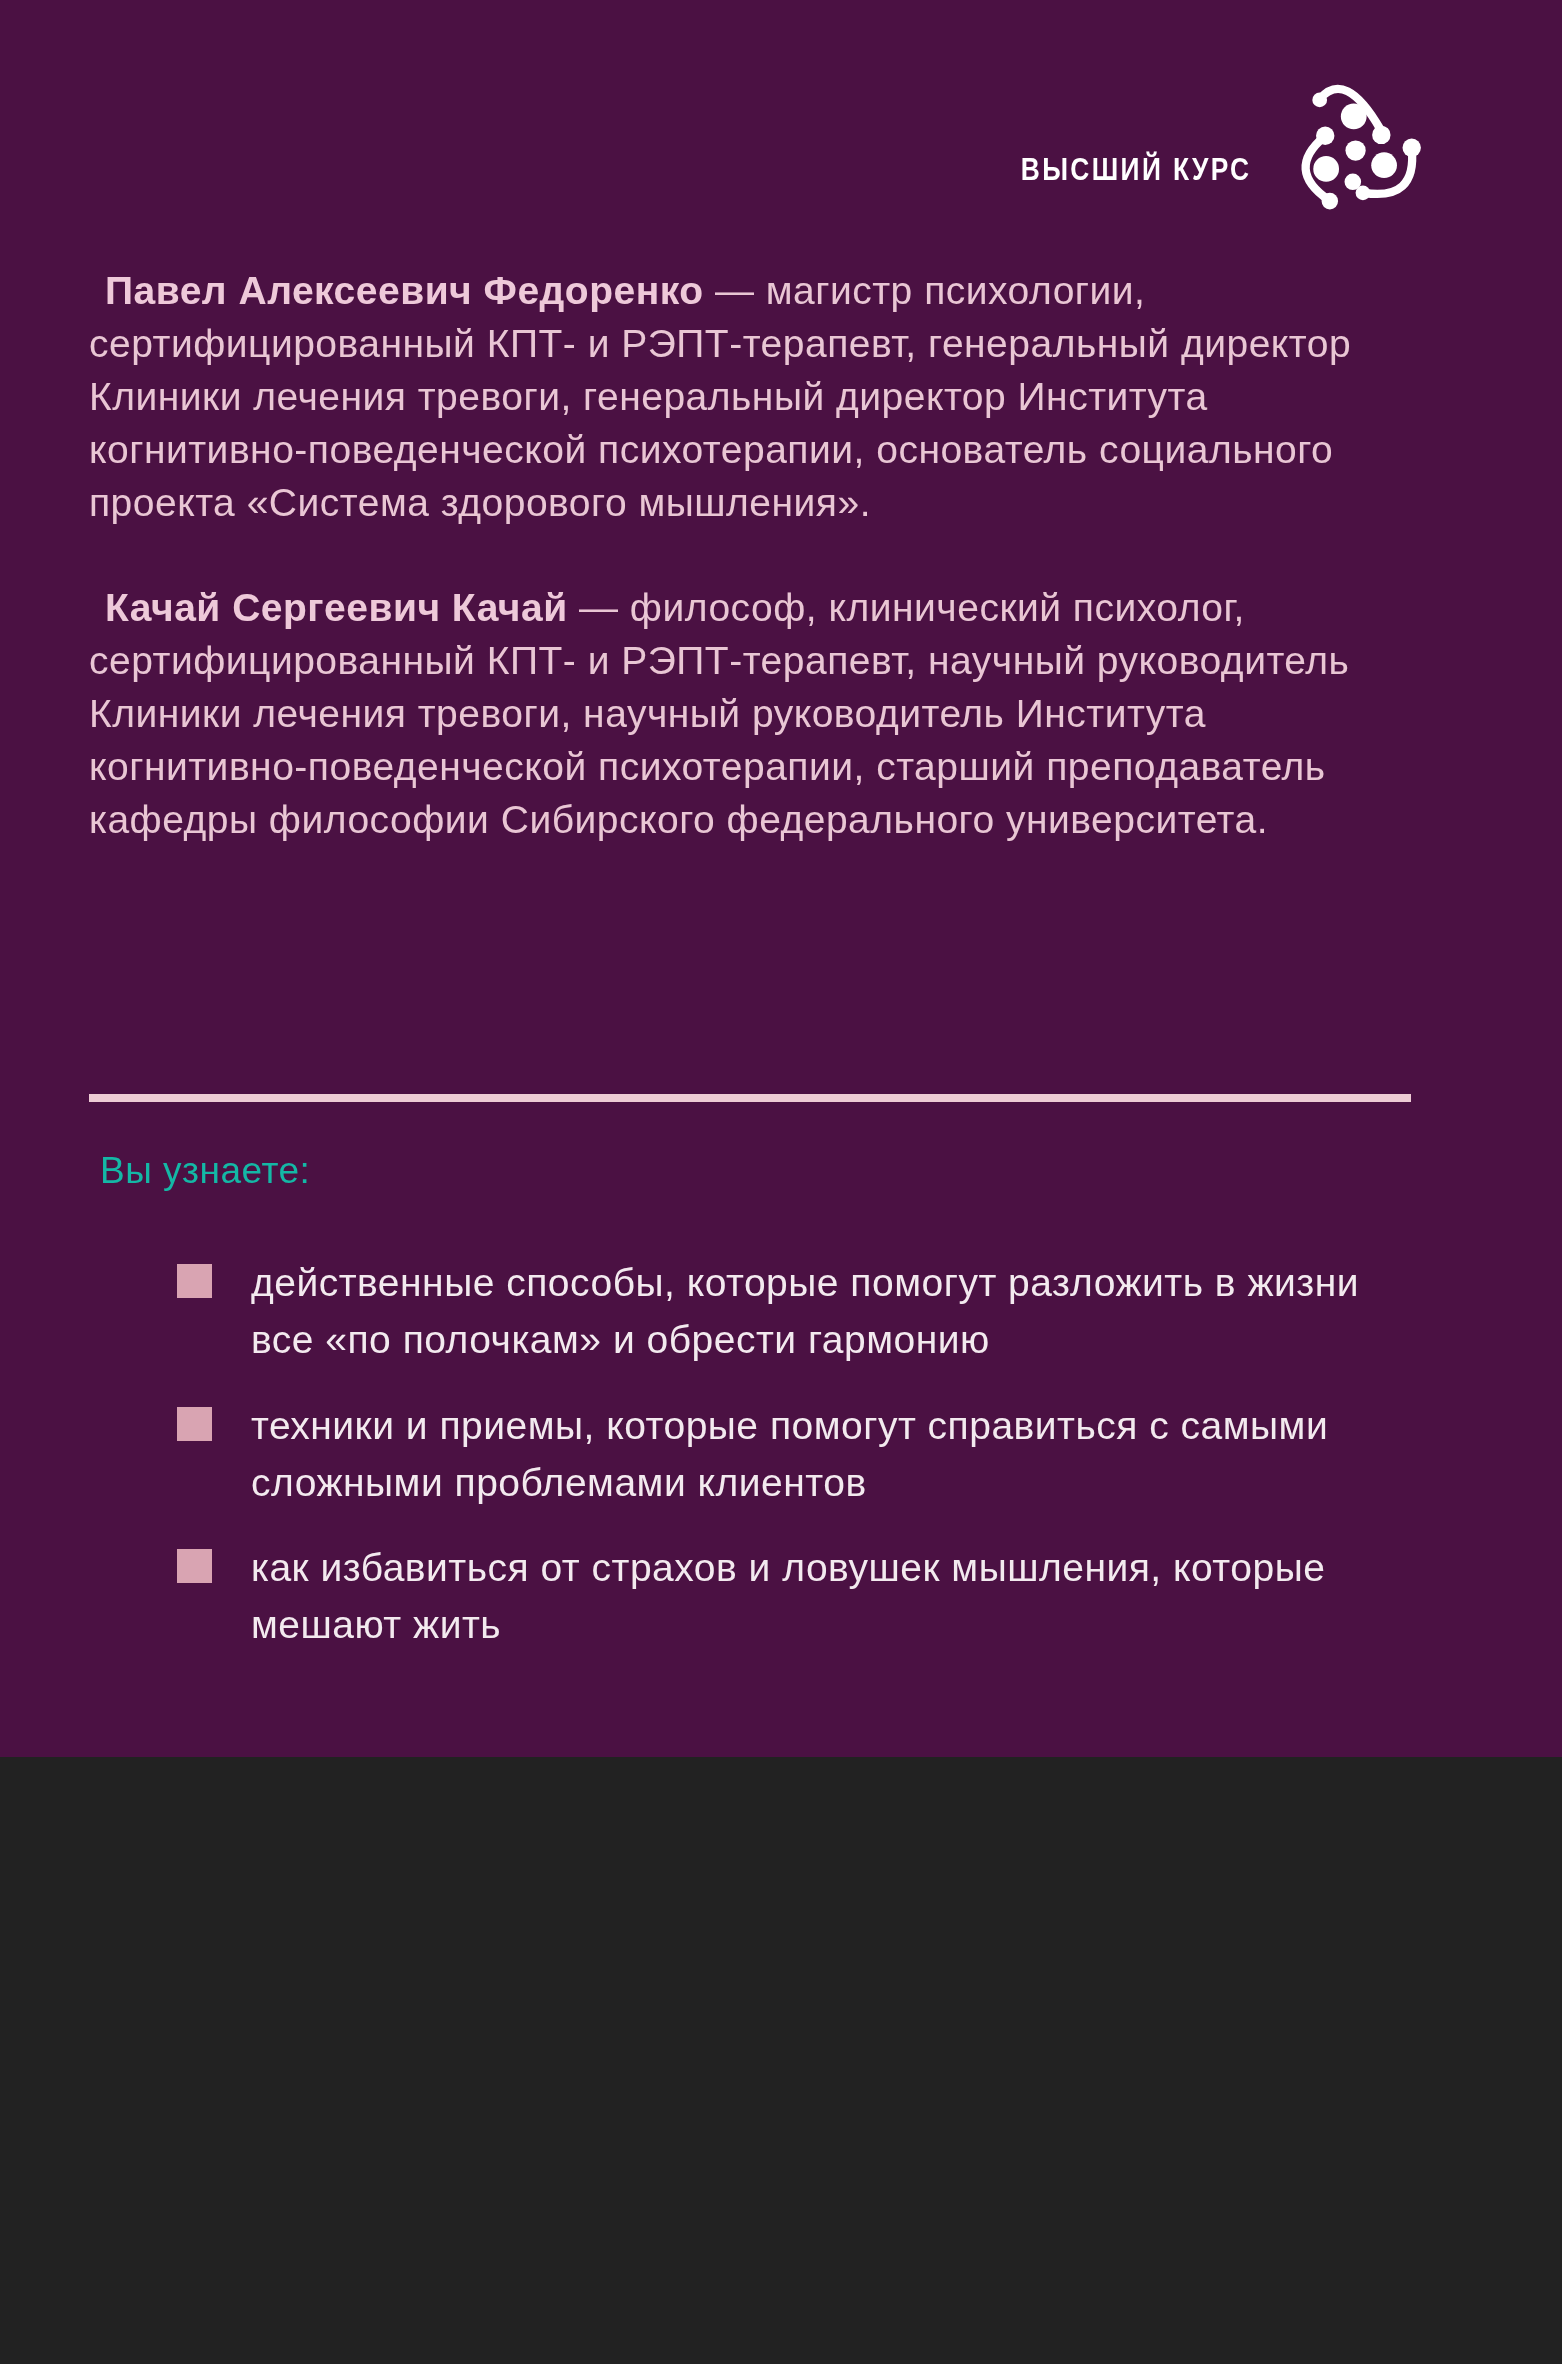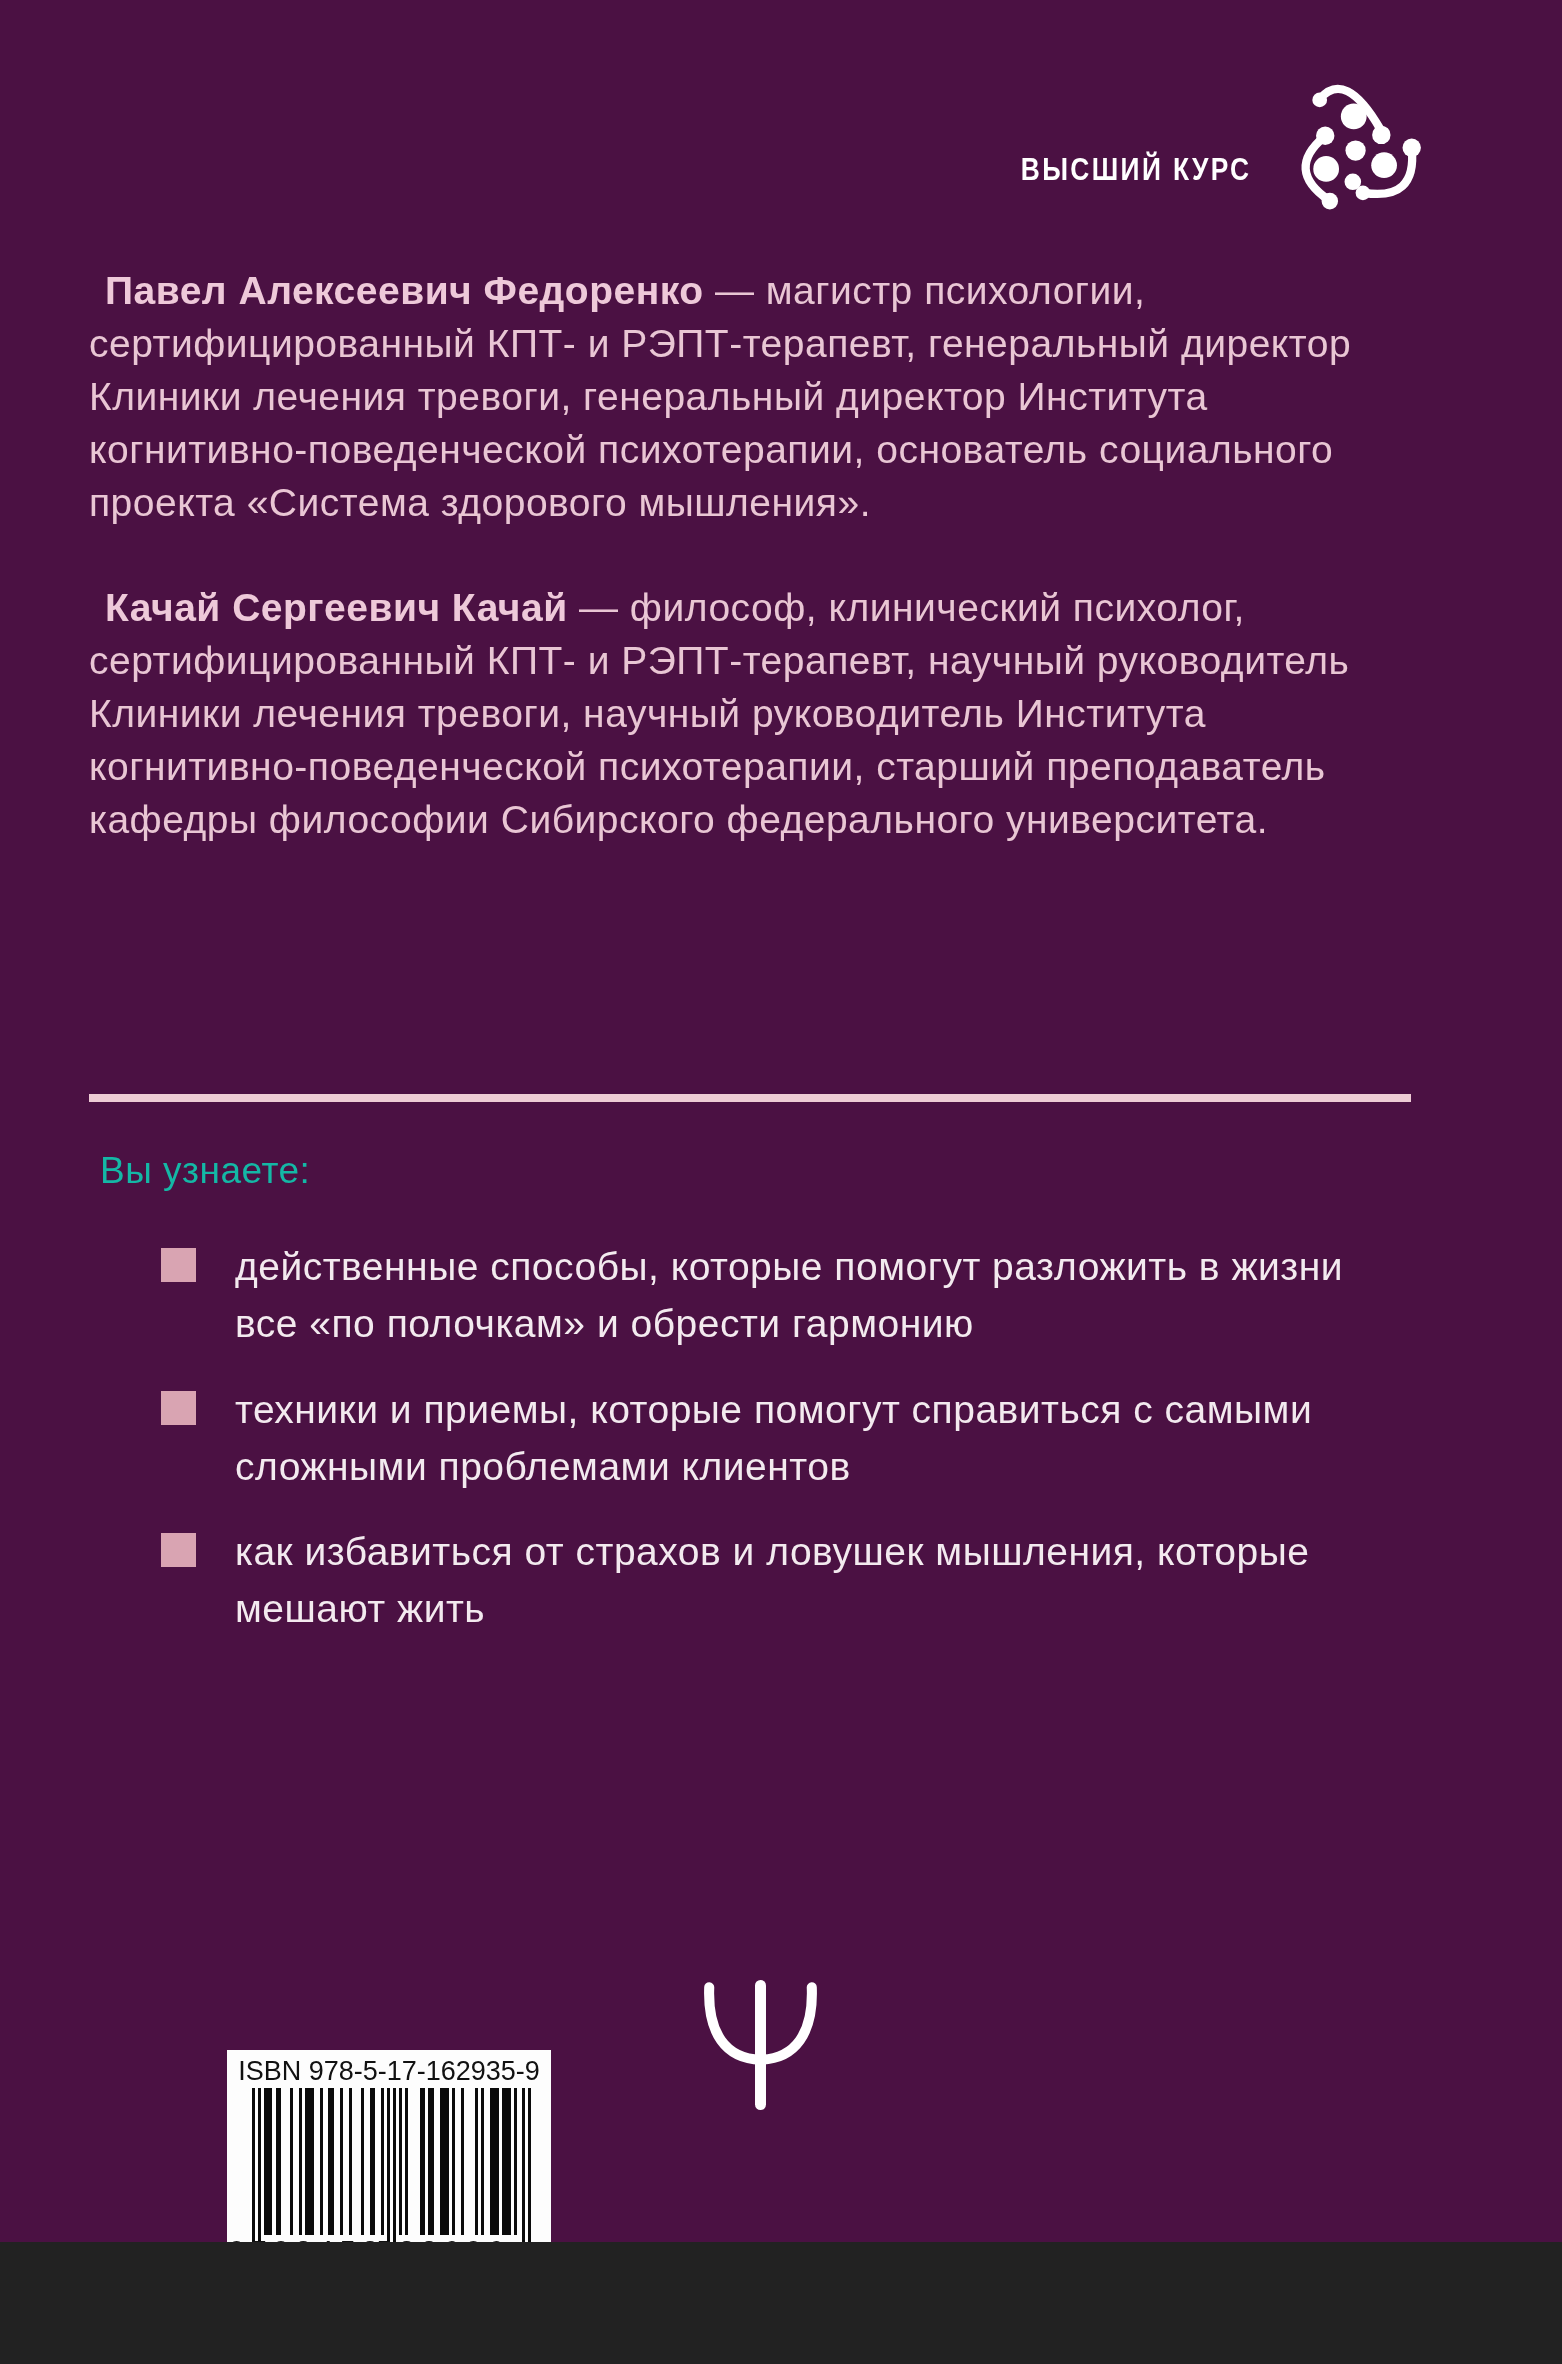--- a/index.html
+++ b/index.html
@@ -1,17 +1,17 @@
 <!DOCTYPE html>
 <html style="font-size:14.7px"><head>
 <meta charset="utf-8">
 <style>
   html,body{margin:0;padding:0;background:#222;}
   .page{
-    position:relative;width:1562px;height:2242px;overflow:hidden;
+    position:relative;width:1562px;height:1757px;overflow:hidden;
     background:#4b1143;
     font-family:"Liberation Sans","DejaVu Sans",sans-serif;
   }
   
   .brand-text{
     position:absolute;top:152px;right:310px;color:#ffffff;
     font-weight:700;font-size:31px;letter-spacing:2.8px;white-space:nowrap;
     transform:scaleX(0.85);transform-origin:right center;
   }
   .brand-logo{position:absolute;top:76px;left:1292px;width:129px;height:138px;}
@@ -22,21 +22,21 @@
   }
   .authors p{margin:0 0 52px 0;}
   .author-name{font-weight:700;color:#eec9d9;margin-left:16px;}
   
   .divider{position:absolute;left:89px;top:1094px;width:1322px;height:8.3px;background:#eeccd5;}
   
   .learn-heading{
     position:absolute;left:100px;top:1150px;margin:0;
     font-size:37px;font-weight:400;color:#14b8a6;letter-spacing:0.5px;
   }
-  .learn-list{position:absolute;left:161px;top:1238px;width:1221px;list-style:none;margin:0;padding:0;}
+  .learn-list{position:absolute;left:161px;top:1238px;width:1221px;list-style:none;margin:16px;padding:0;}
   .learn-list li{
     display:flex;align-items:flex-start;margin:0 0 28.5px 0;
     color:#f3eaef;font-size:39px;line-height:57px;letter-spacing:0.5px;
   }
   .bullet-square{flex:0 0 35px;width:35px;height:34px;margin:10px 39px 0 0;background:#d9a4b2;}
   .li-text{flex:1;}
   
   .barcode-box{
     position:absolute;left:227px;top:2050px;width:324px;height:219px;
     background:#fdfdfd;color:#111111;

